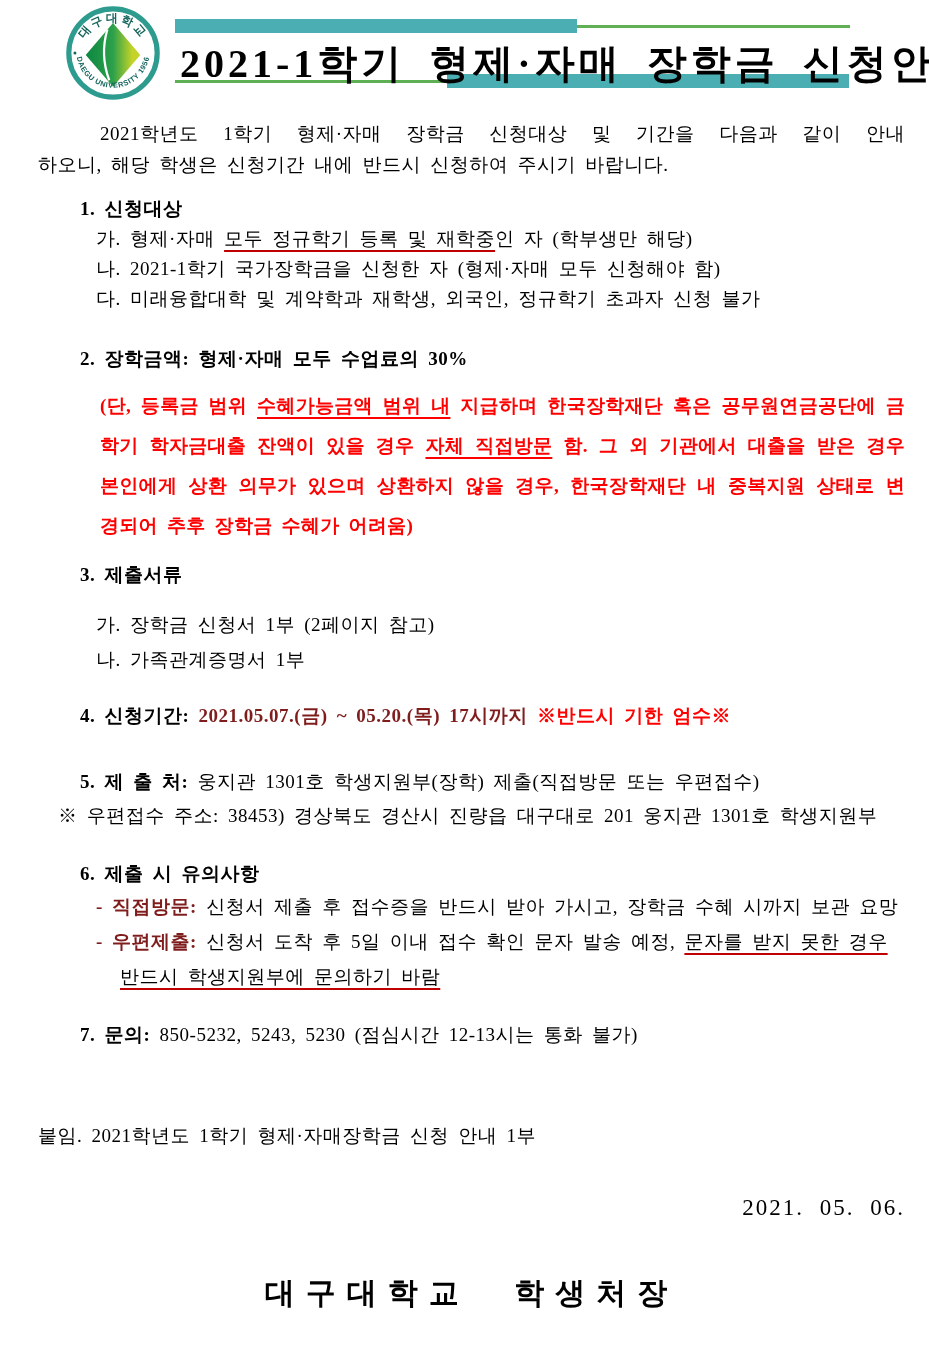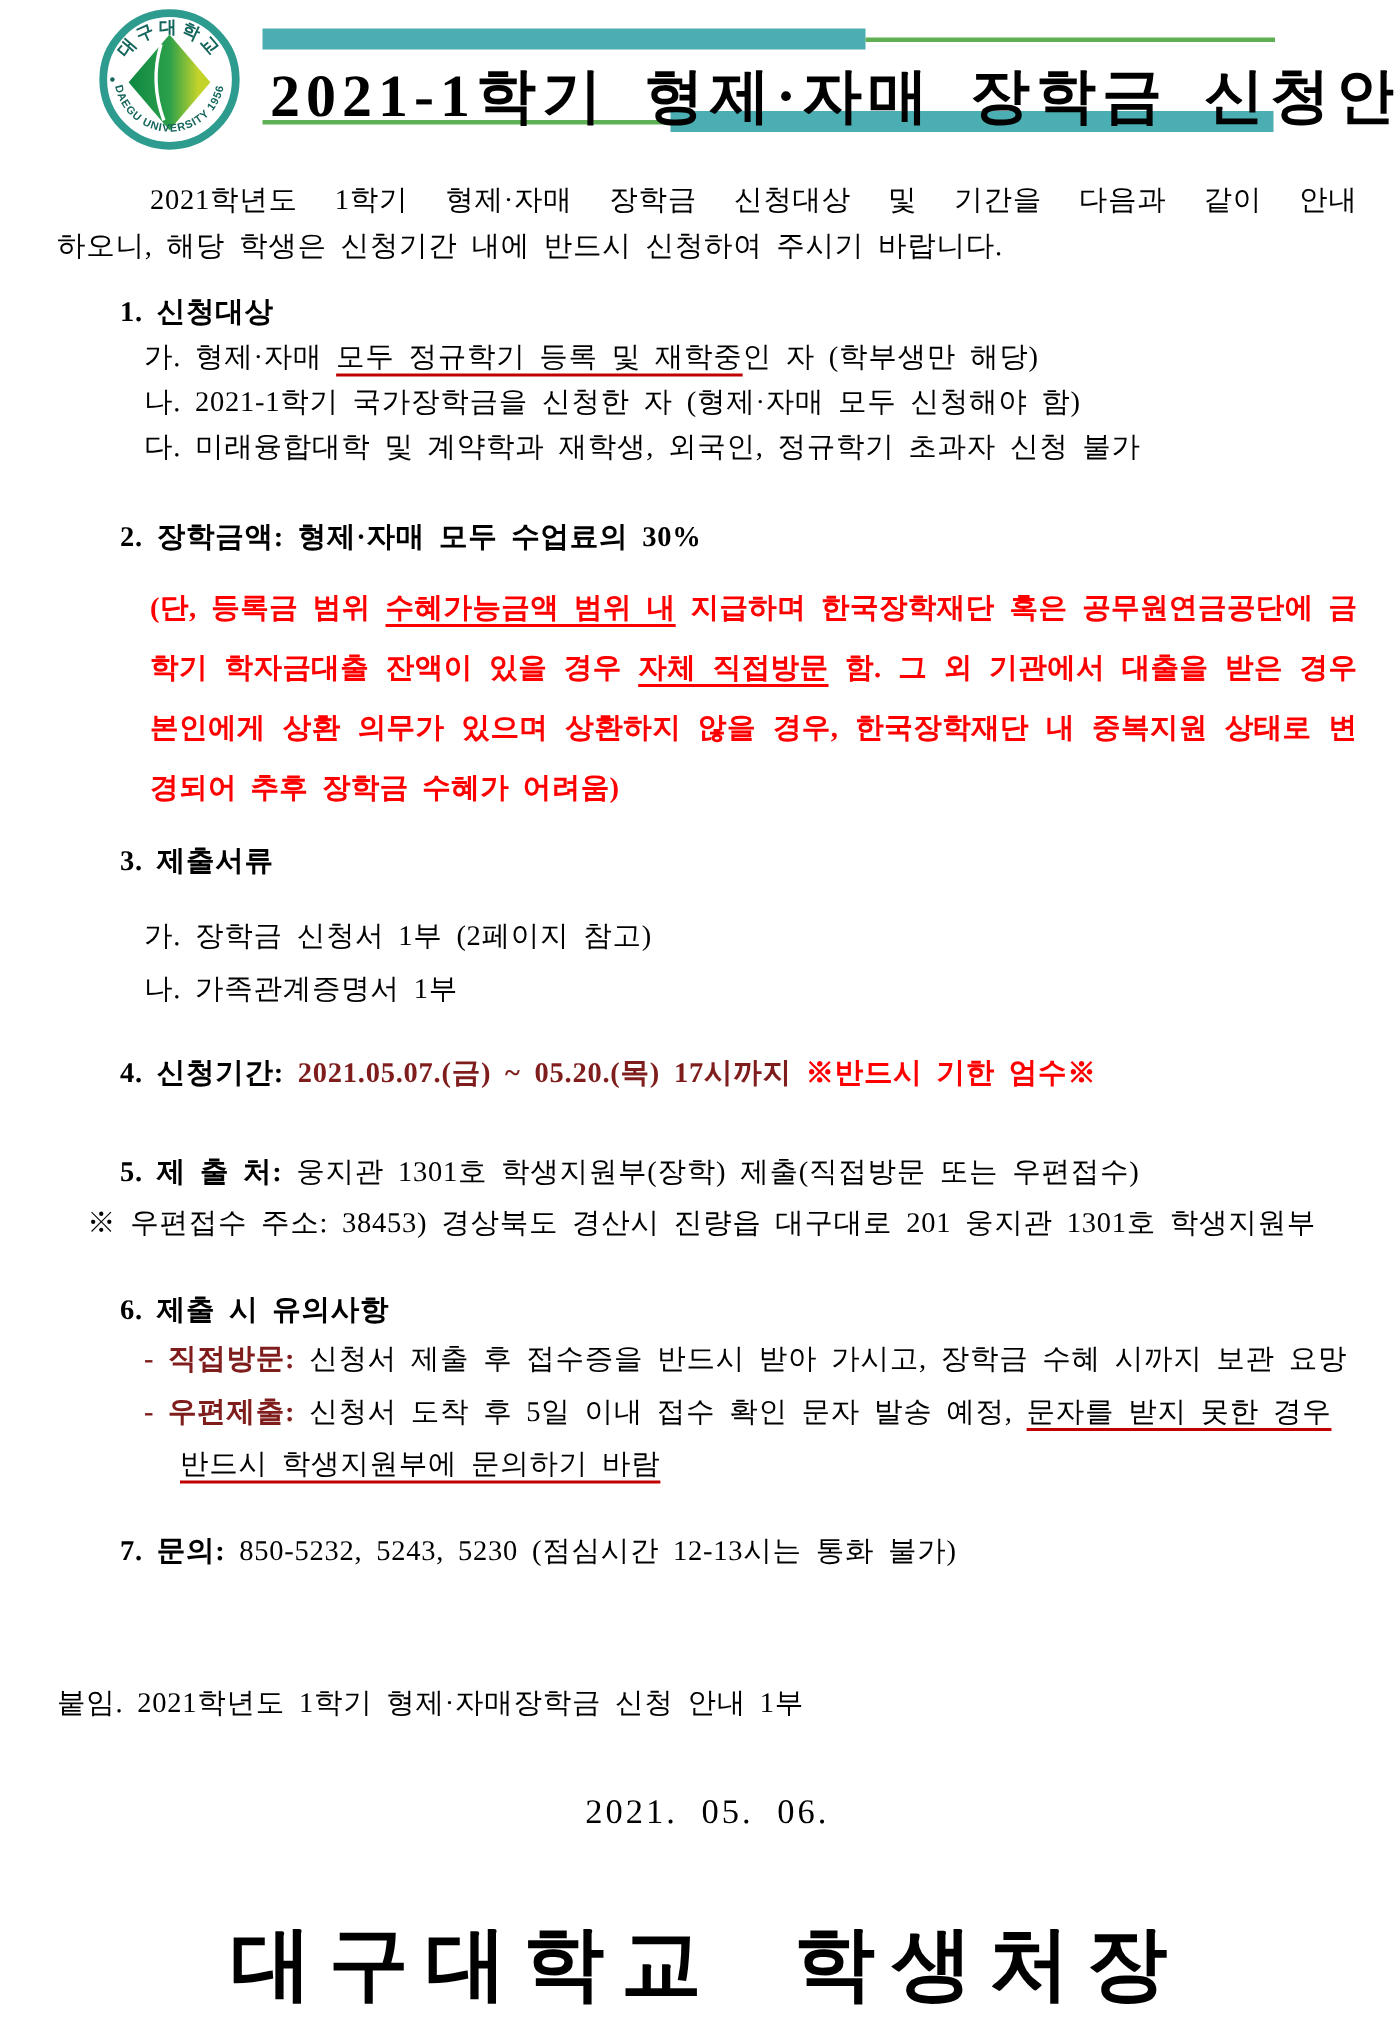--- a/index.html
+++ b/index.html
@@ -45,22 +45,22 @@
   .s5 { margin-top:36px; }
   .s5-postal { margin-left:20px; margin-top:4px; line-height:30px; }
 
   .s6 { margin-top:28px; }
   .s6-items { margin-left:58px; line-height:35px; }
   .mail-cont { margin-left:24px; }
 
   .s7 { margin-top:26px; }
 
   .attachment { margin-top:70px; line-height:31px; }
-  .doc-date { margin-top:44px; text-align:center; font-size:23px; letter-spacing:2px; word-spacing:8px; }
-  .signature { margin-top:52px; text-align:center; font-size:54px; font-weight:600; letter-spacing:11px; word-spacing:26px; white-space:nowrap; }
+  .doc-date { margin-top:44px; text-align:right; font-size:23px; letter-spacing:2px; word-spacing:8px; }
+  .signature { margin-top:52px; text-align:center; font-size:30px; font-weight:600; letter-spacing:11px; word-spacing:26px; white-space:nowrap; }
 
   
   .blue { color:#7f1d1d; font-weight:bold; }
   .red  { color:#FF0000; font-weight:bold; }
   .u { text-decoration:underline; text-underline-offset:5px; text-decoration-thickness:1.5px; }
   .u-darkred { text-decoration:underline; text-decoration-color:#C00000; text-underline-offset:5px; text-decoration-thickness:1.5px; }
 </style>
 </head>
 <body>
 

